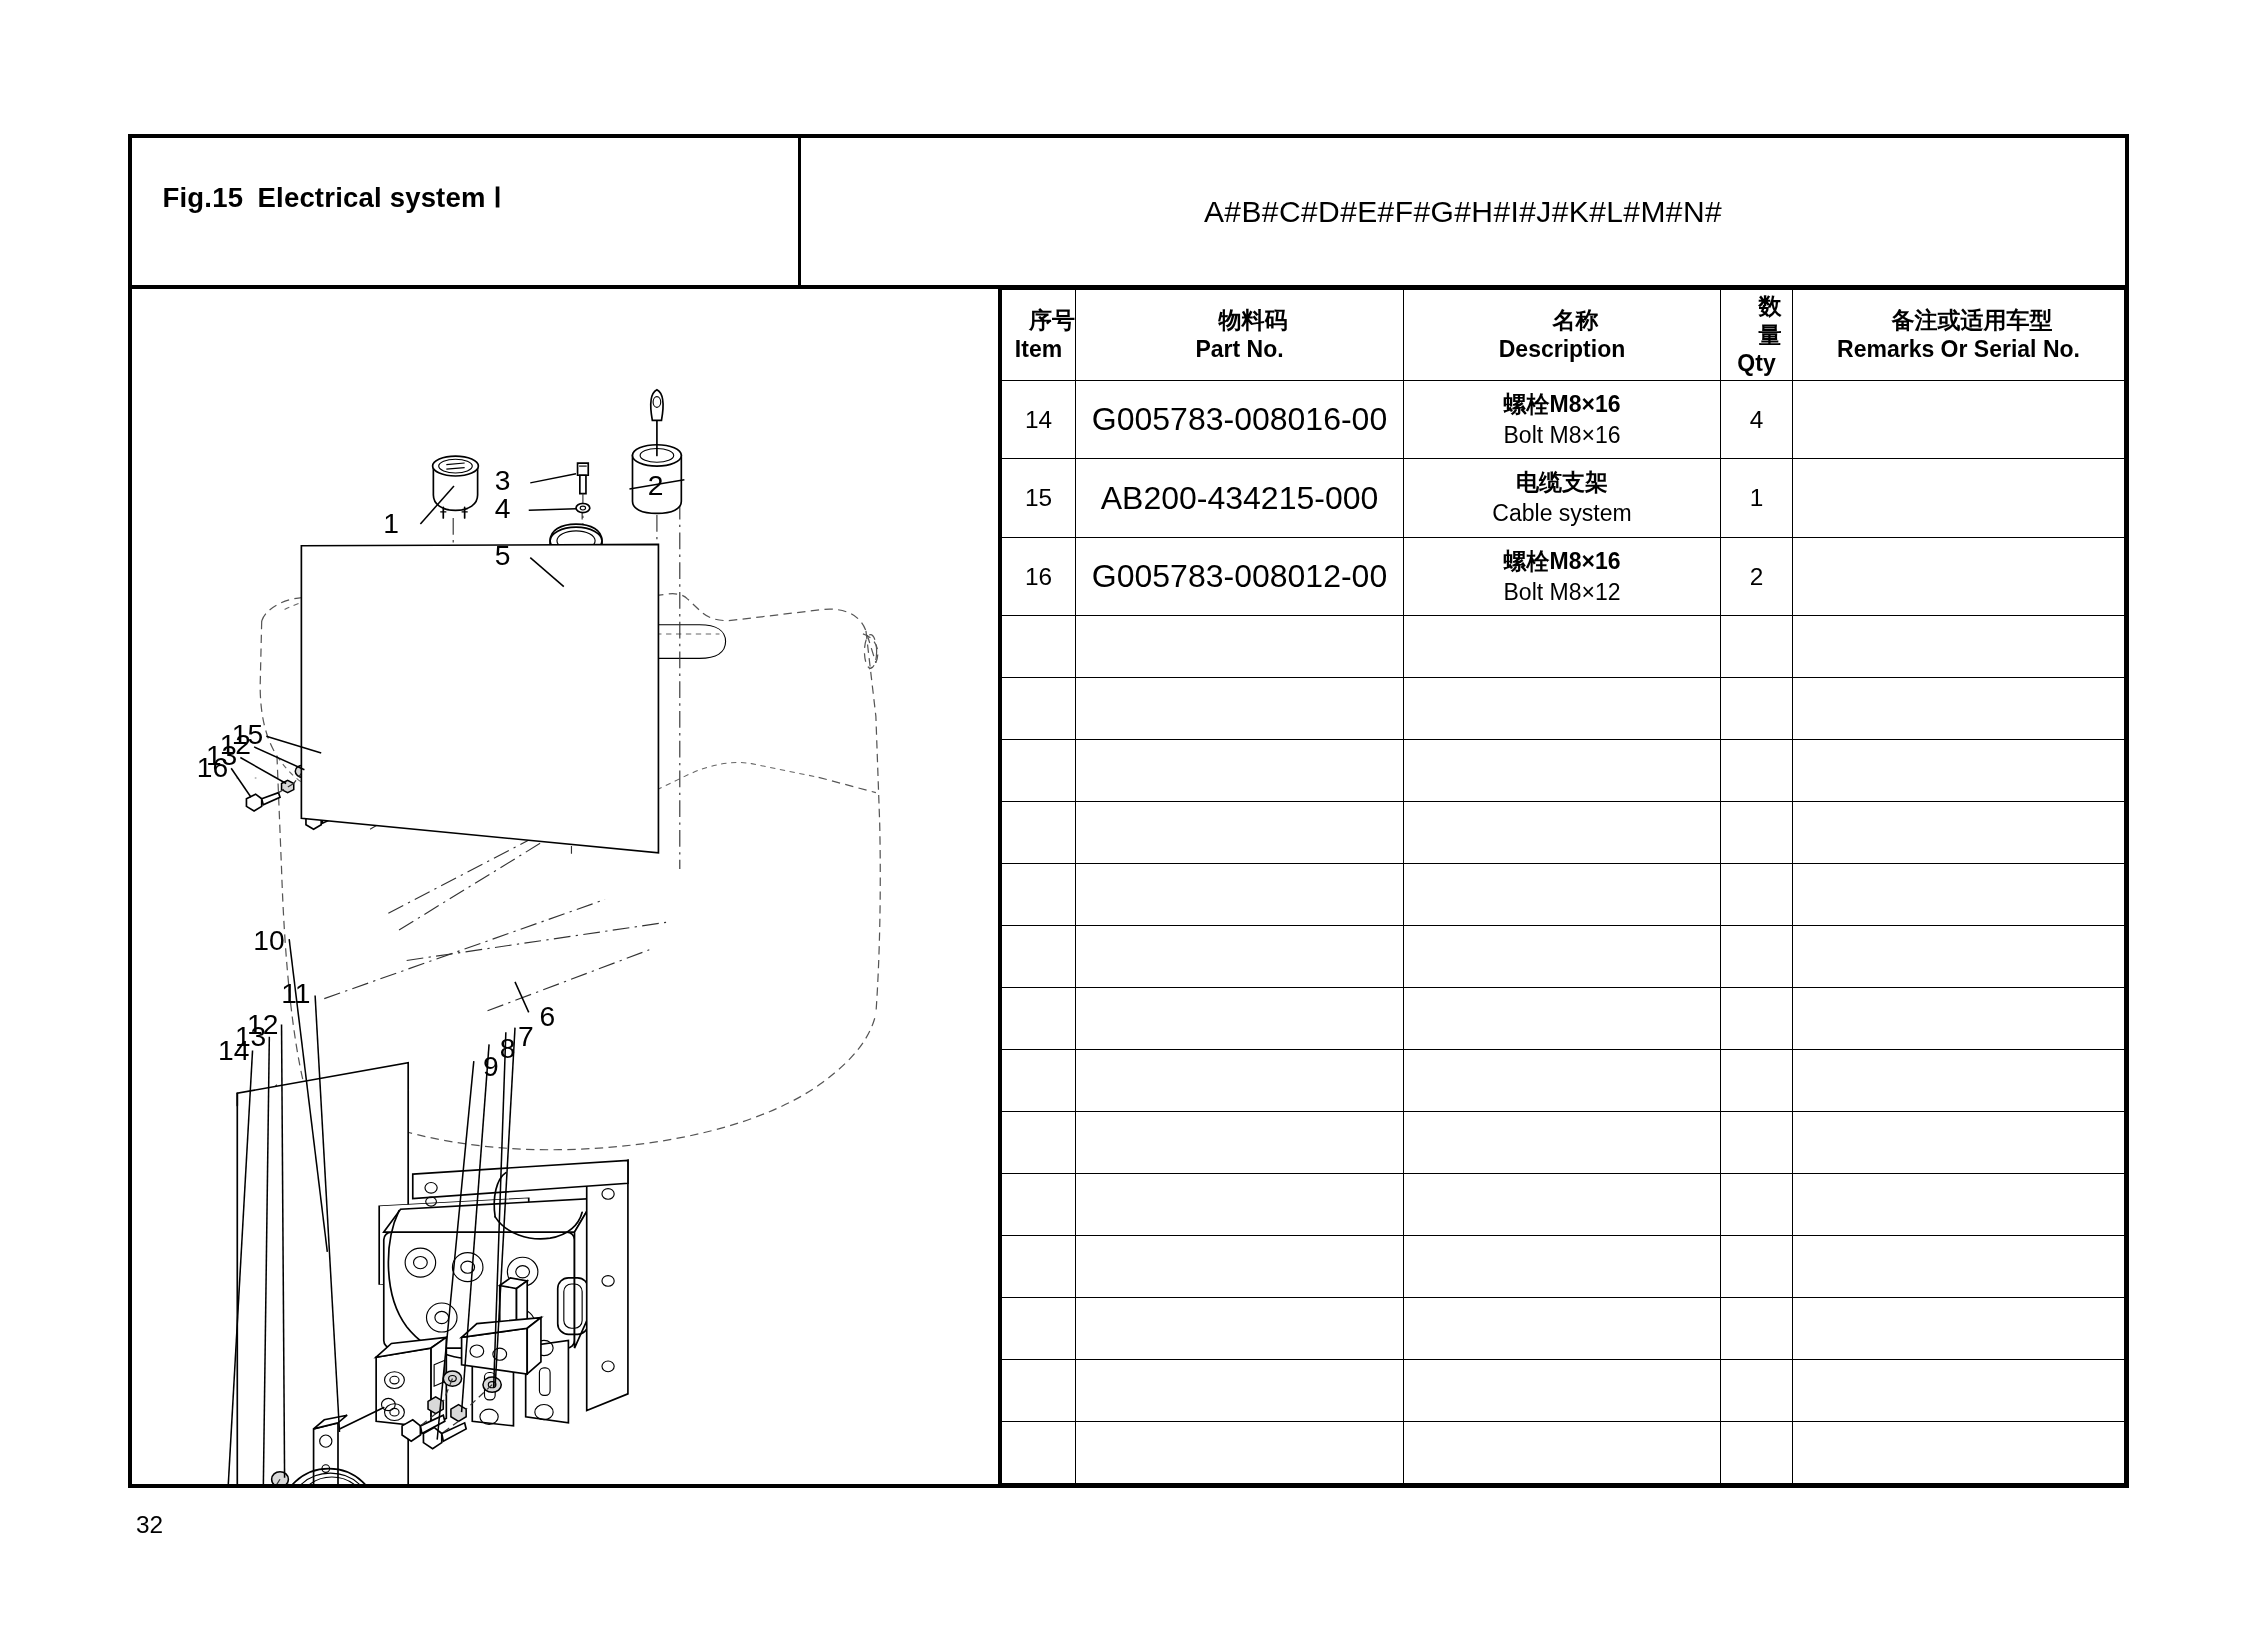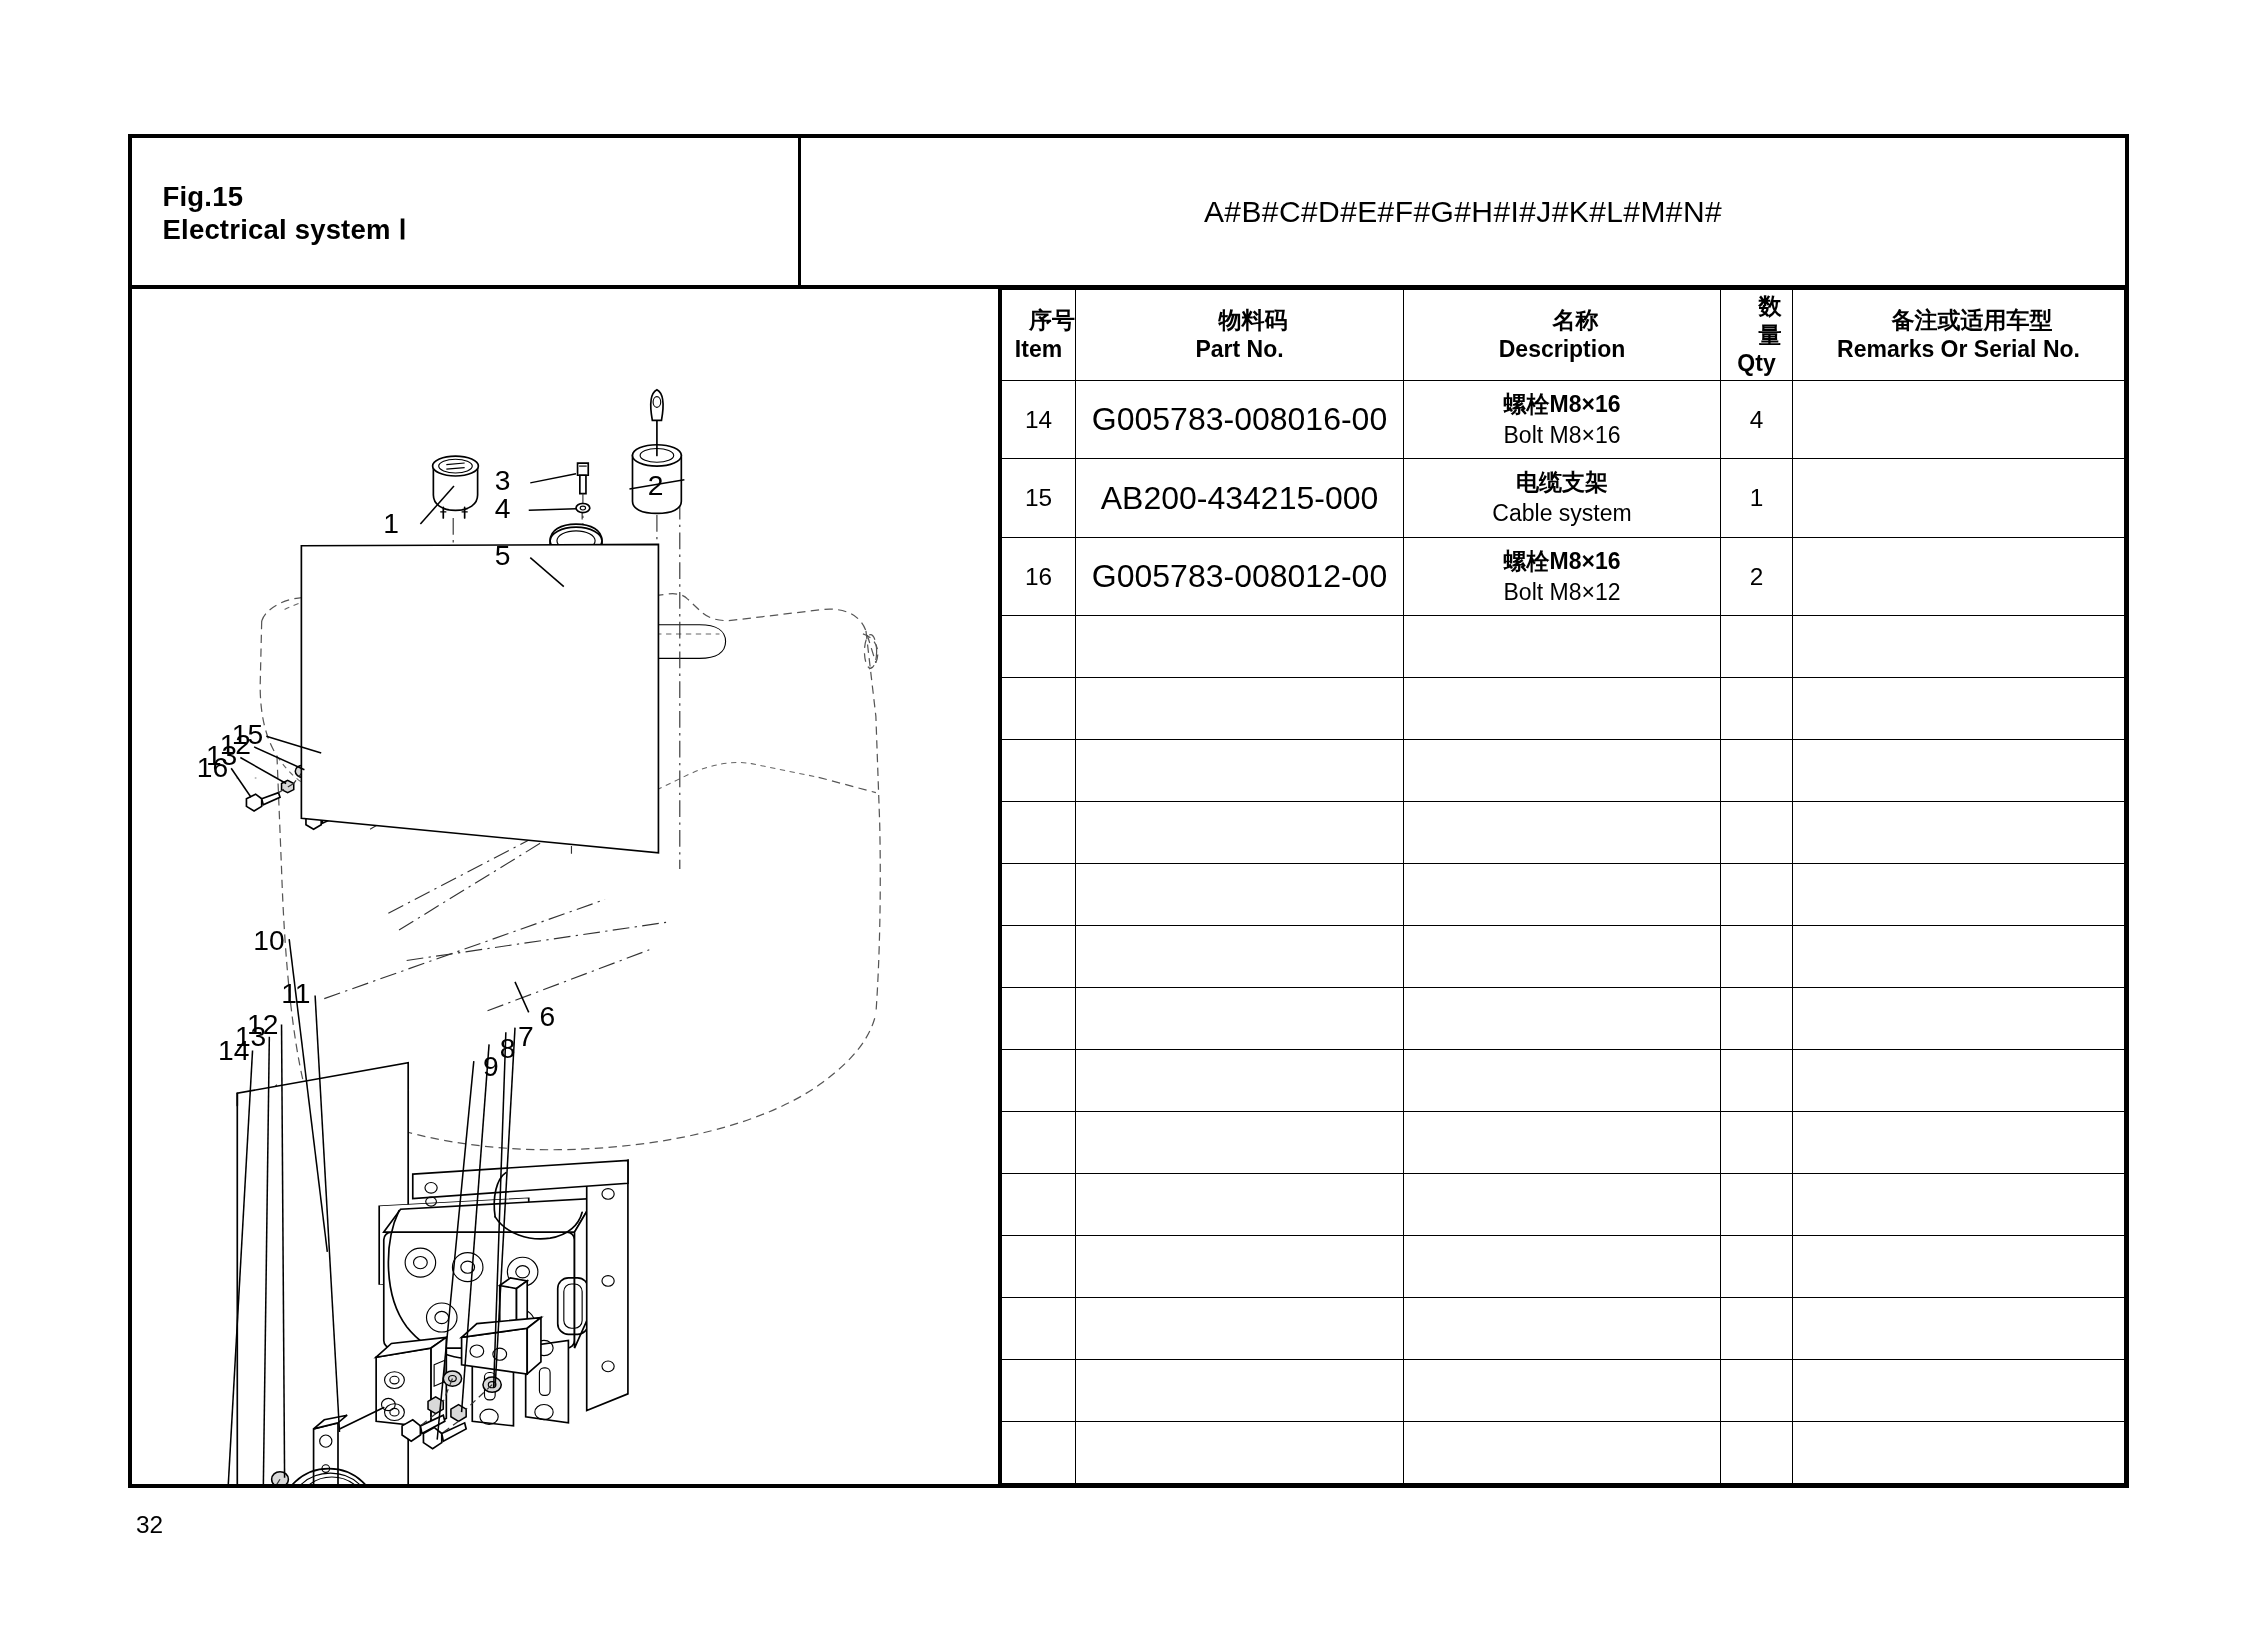--- a/index.html
+++ b/index.html
@@ -6,21 +6,21 @@
   body{width:2250px;height:1645px;font-family:"Liberation Sans",sans-serif;color:#000;position:relative;overflow:hidden;}
 
   .frame{position:absolute;left:128px;top:134px;width:2001px;height:1354px;border:4.6px solid #000;box-sizing:border-box;}
 
   
   .hdr{position:absolute;left:0;top:0;width:100%;height:151px;border-bottom:4.6px solid #000;box-sizing:border-box;}
   .hdr-left{position:absolute;left:0;top:0;width:669px;height:100%;border-right:3.8px solid #000;box-sizing:border-box;padding:30.5px 0 0 30.5px;}
   .t-row{display:flex;align-items:baseline;white-space:nowrap;}
   .t-cn{font-size:27.5px;font-weight:bold;letter-spacing:0.8px;}
   .t-cn .lbl{display:inline-block;width:95px;}
-  .t-en{font-size:27.5px;font-weight:bold;letter-spacing:0.2px;margin-top:12.2px;flex-direction:column;}
+  .t-en{font-size:27.5px;font-weight:bold;letter-spacing:0.2px;margin-top:12.2px;}
   .t-en .lbl{display:inline-block;width:95px;}
   .hdr-right{position:absolute;left:669px;top:0;right:0;height:100%;display:flex;align-items:center;justify-content:center;}
   .code{font-size:30px;letter-spacing:0.4px;font-family:"Liberation Sans",sans-serif;}
 
   
   .body{position:absolute;left:0;top:151px;right:0;bottom:0;}
   .illus{position:absolute;left:0;top:0;width:869px;height:100%;border-right:3.8px solid #000;box-sizing:border-box;overflow:hidden;}
   .tablewrap{position:absolute;left:869px;top:0;right:0;height:100%;}
 
   

